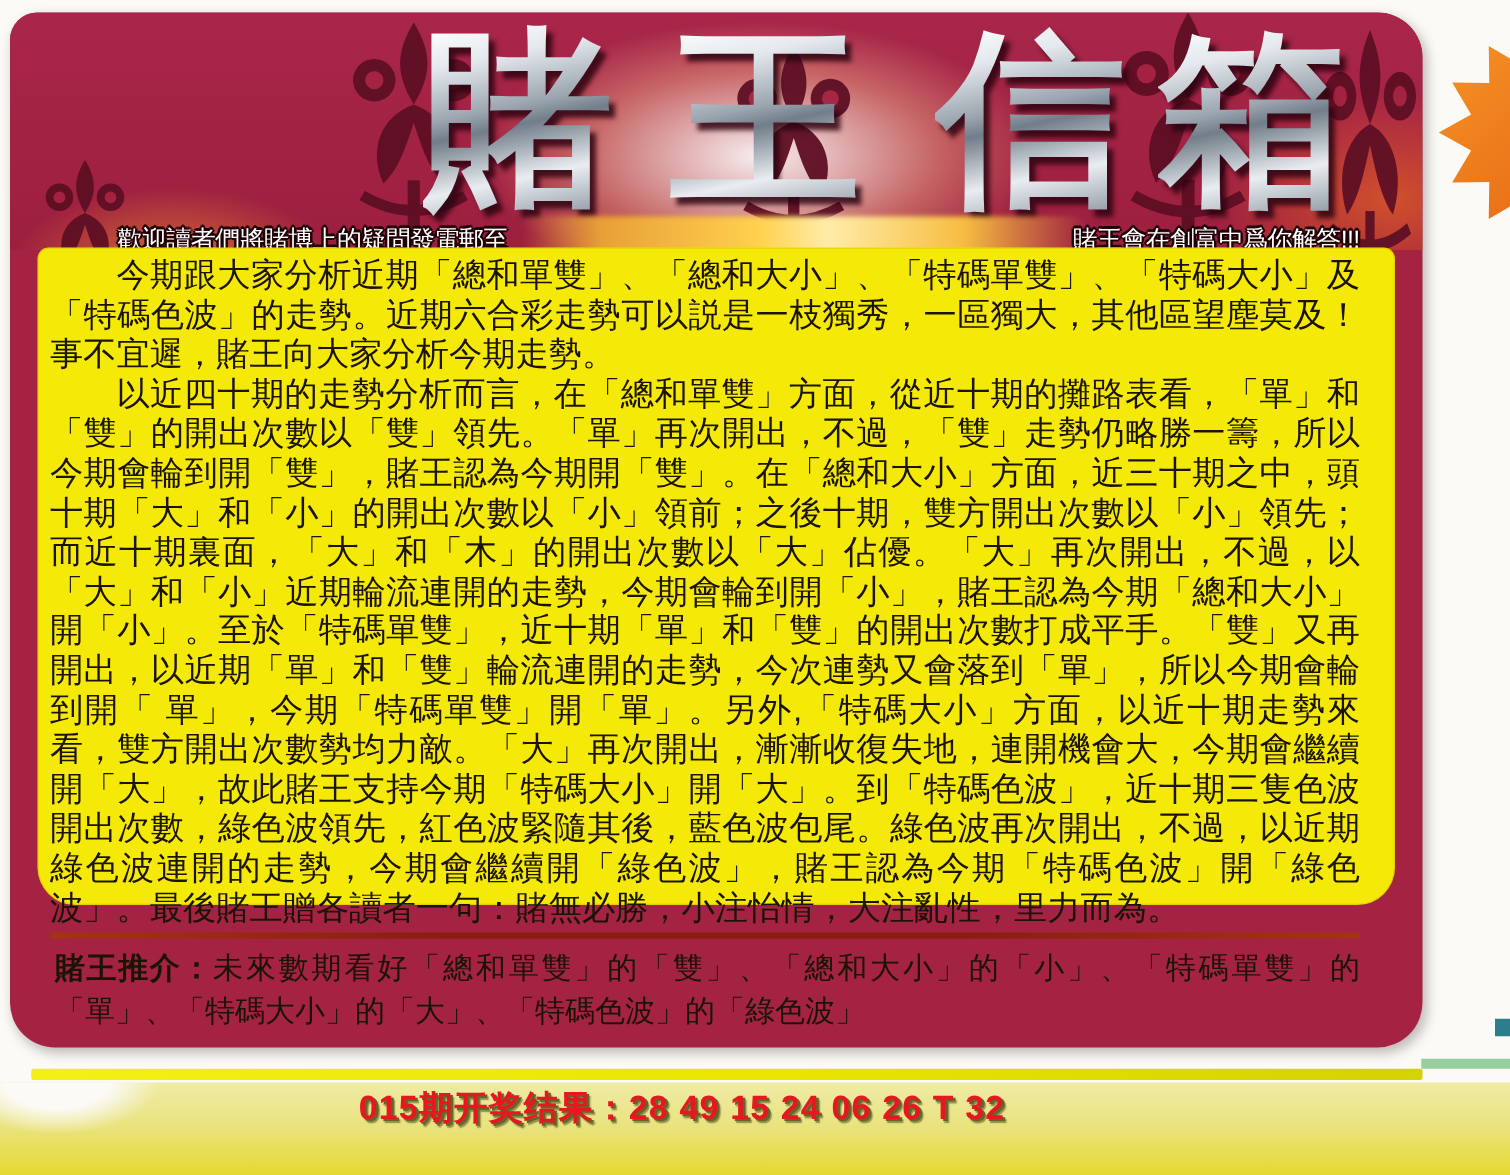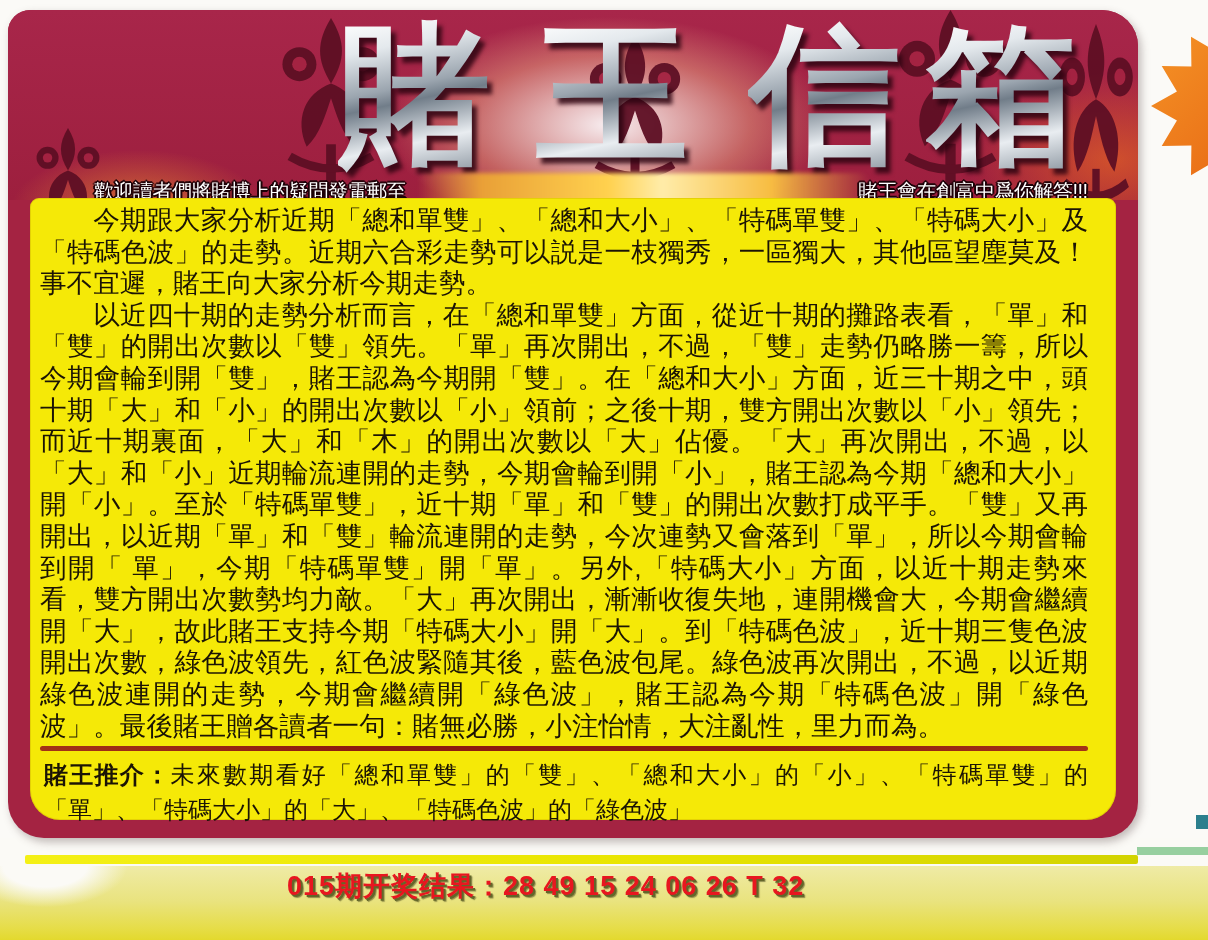--- a/index.html
+++ b/index.html
@@ -33,21 +33,21 @@
   .t0 { left:330px; } .t1 { left:528px; } .t2 { left:740px; } .t3 { left:918px; }
 
   .hnote { position:absolute; top:168px; font-size:20px; font-weight:normal; color:#ffffff;
     letter-spacing:-0.5px; white-space:nowrap;
     text-shadow:-2px 0 #1d0208, 2px 0 #1d0208, 0 -2px #1d0208, 0 2px #1d0208,
                 -1px -1px #1d0208, 1px 1px #1d0208, 1px -1px #1d0208, -1px 1px #1d0208; }
   .left-note  { left:86px; }
   .right-note { left:830px;padding-left:20px; }
 
   
-  .content { position:absolute; left:22px; top:188px; width:1086px; height:622px;
+  .content { position:absolute; left:22px; top:188px; width:1086px; height:526px;
     background:#f5e907; border-radius:9px 9px 30px 30px; padding:7px 28px 0 10px;
     box-shadow:inset 0 0 0 1px rgba(180,140,0,.25); }
   .para { font-size:26.6px; line-height:31.6px; color:#1b1405; text-align:justify;
     text-indent:2em; font-weight:500; letter-spacing:0; }
   .divider { margin-top:4px; height:5px; border-radius:3px;
     background:linear-gradient(90deg,#a33317,#8c1c10 30%,#8c1c10 70%,#a33317); }
   .recommend { margin:6px 0 0 4px; font-size:24px; line-height:35px; color:#1b1405;
     text-align:justify; font-weight:500; }
   .rec-label { font-weight:bold; letter-spacing:-1px; }
 

